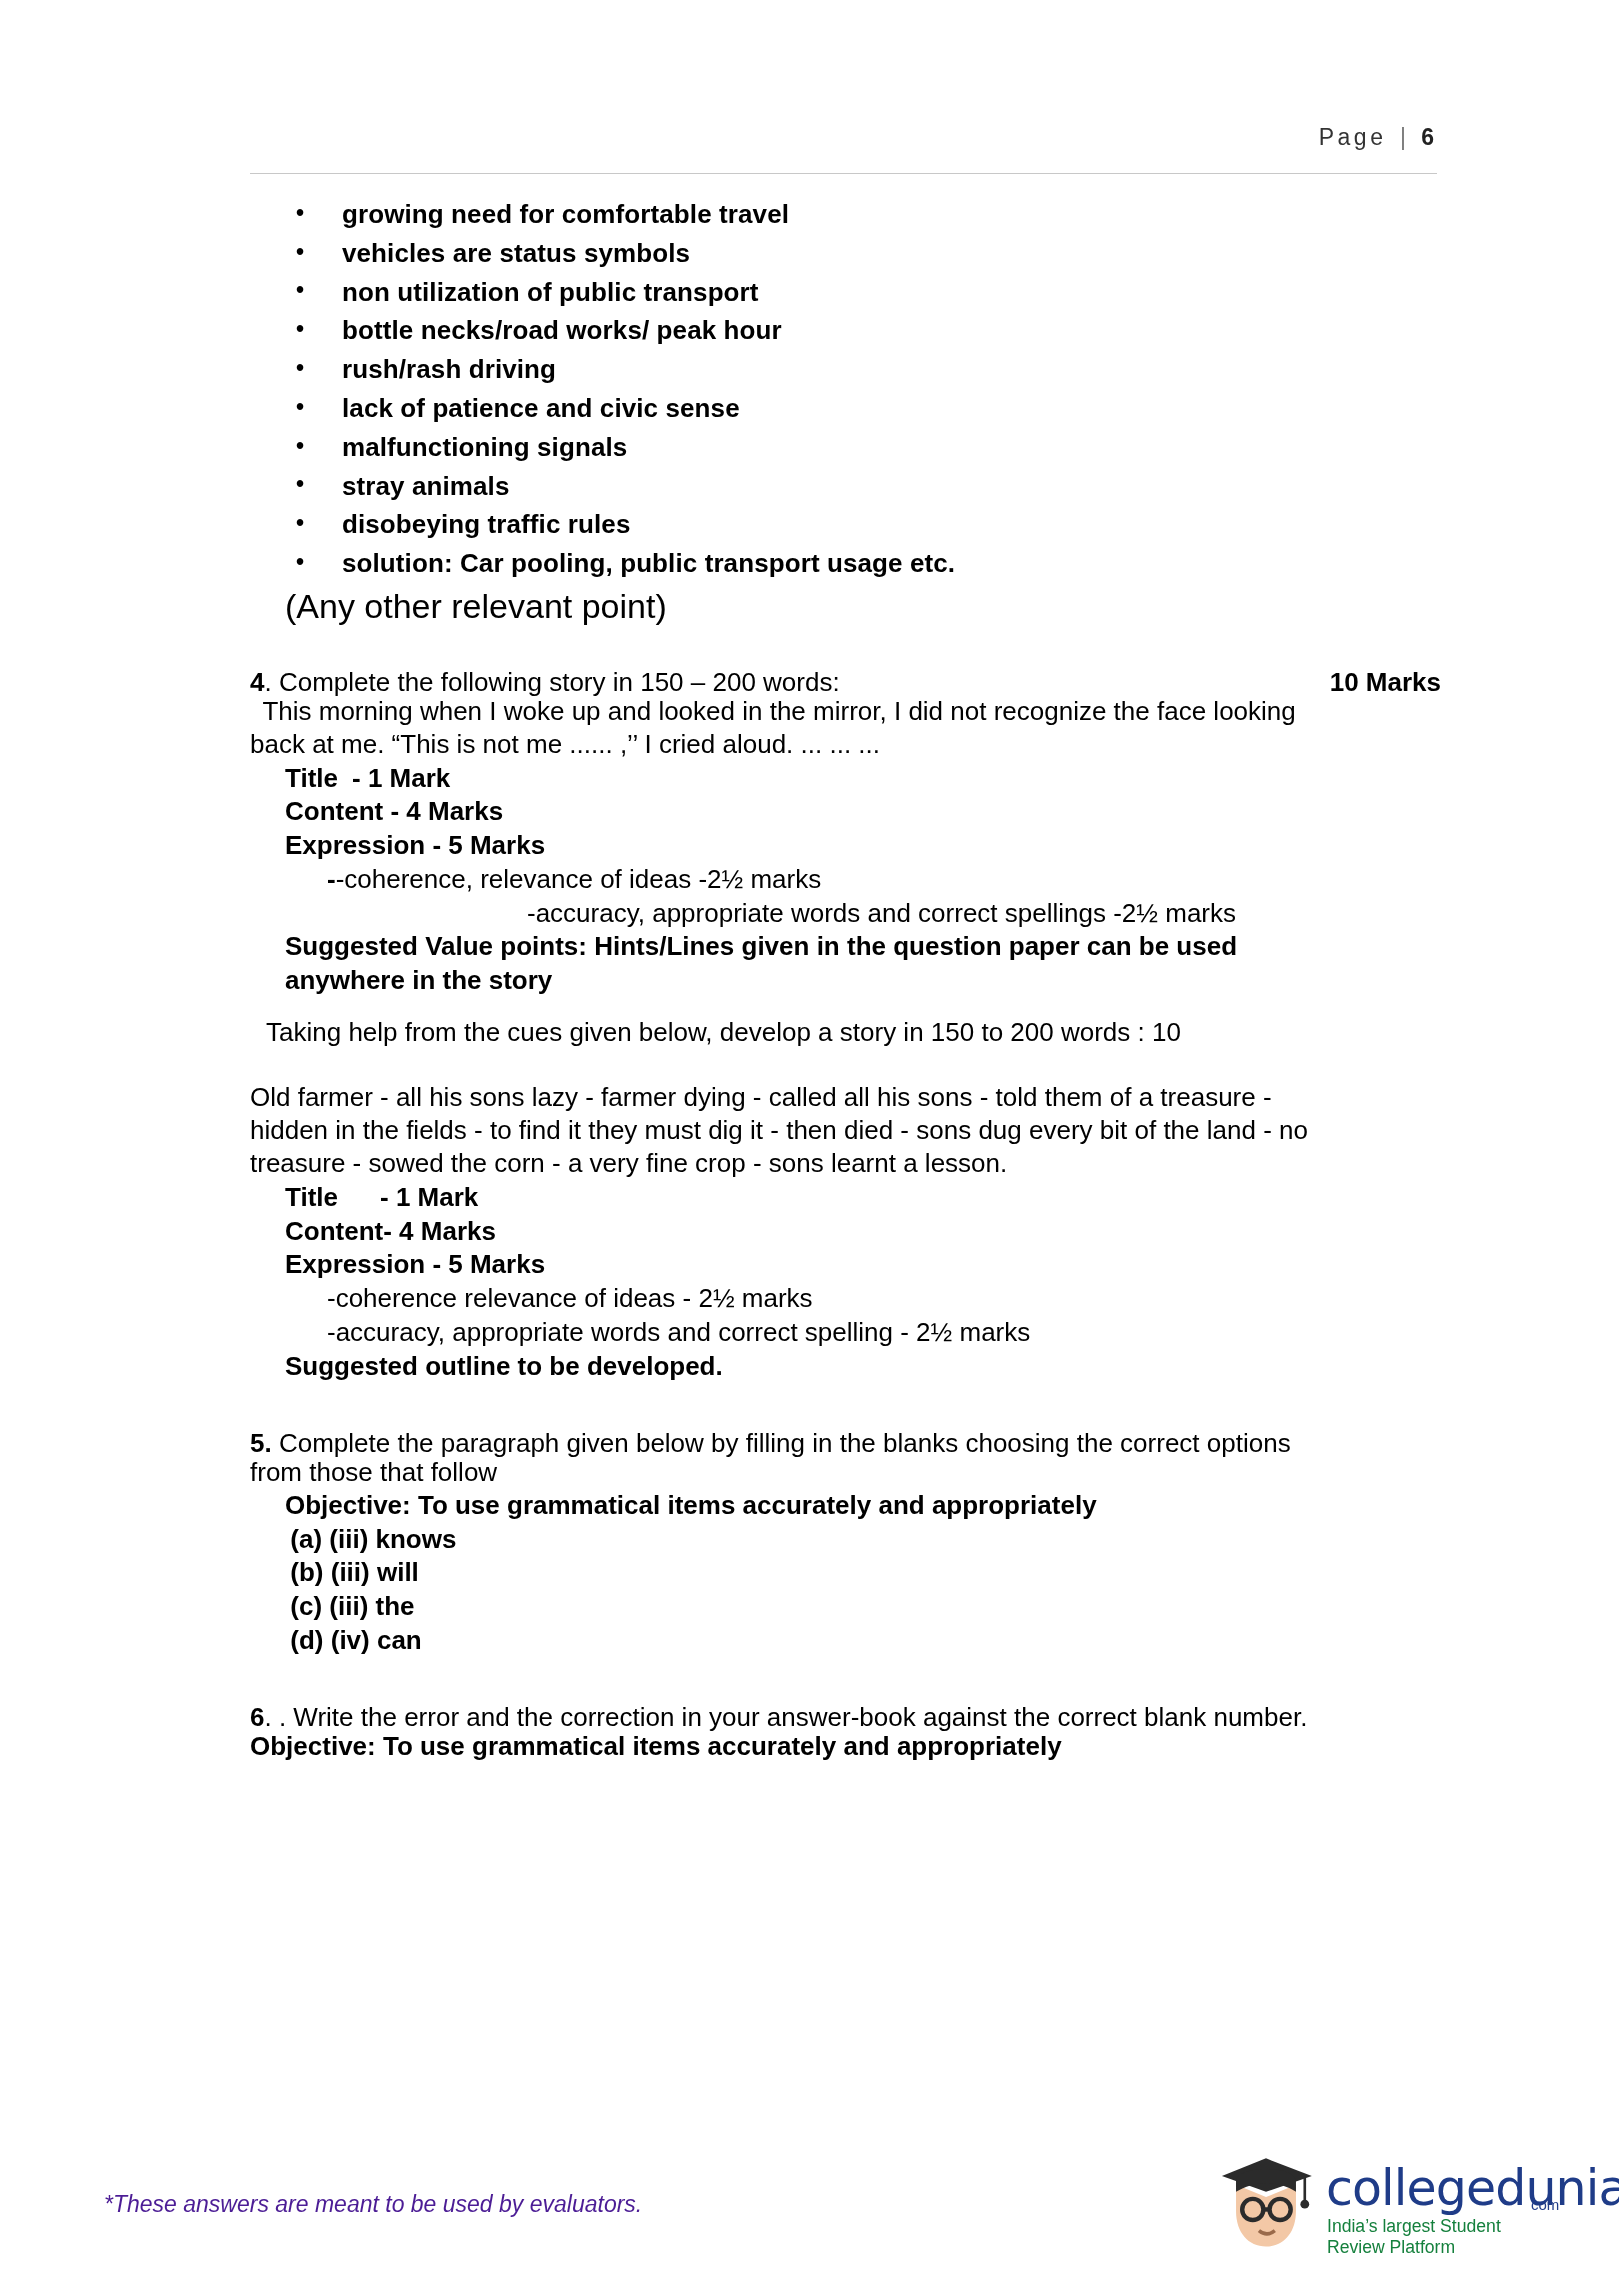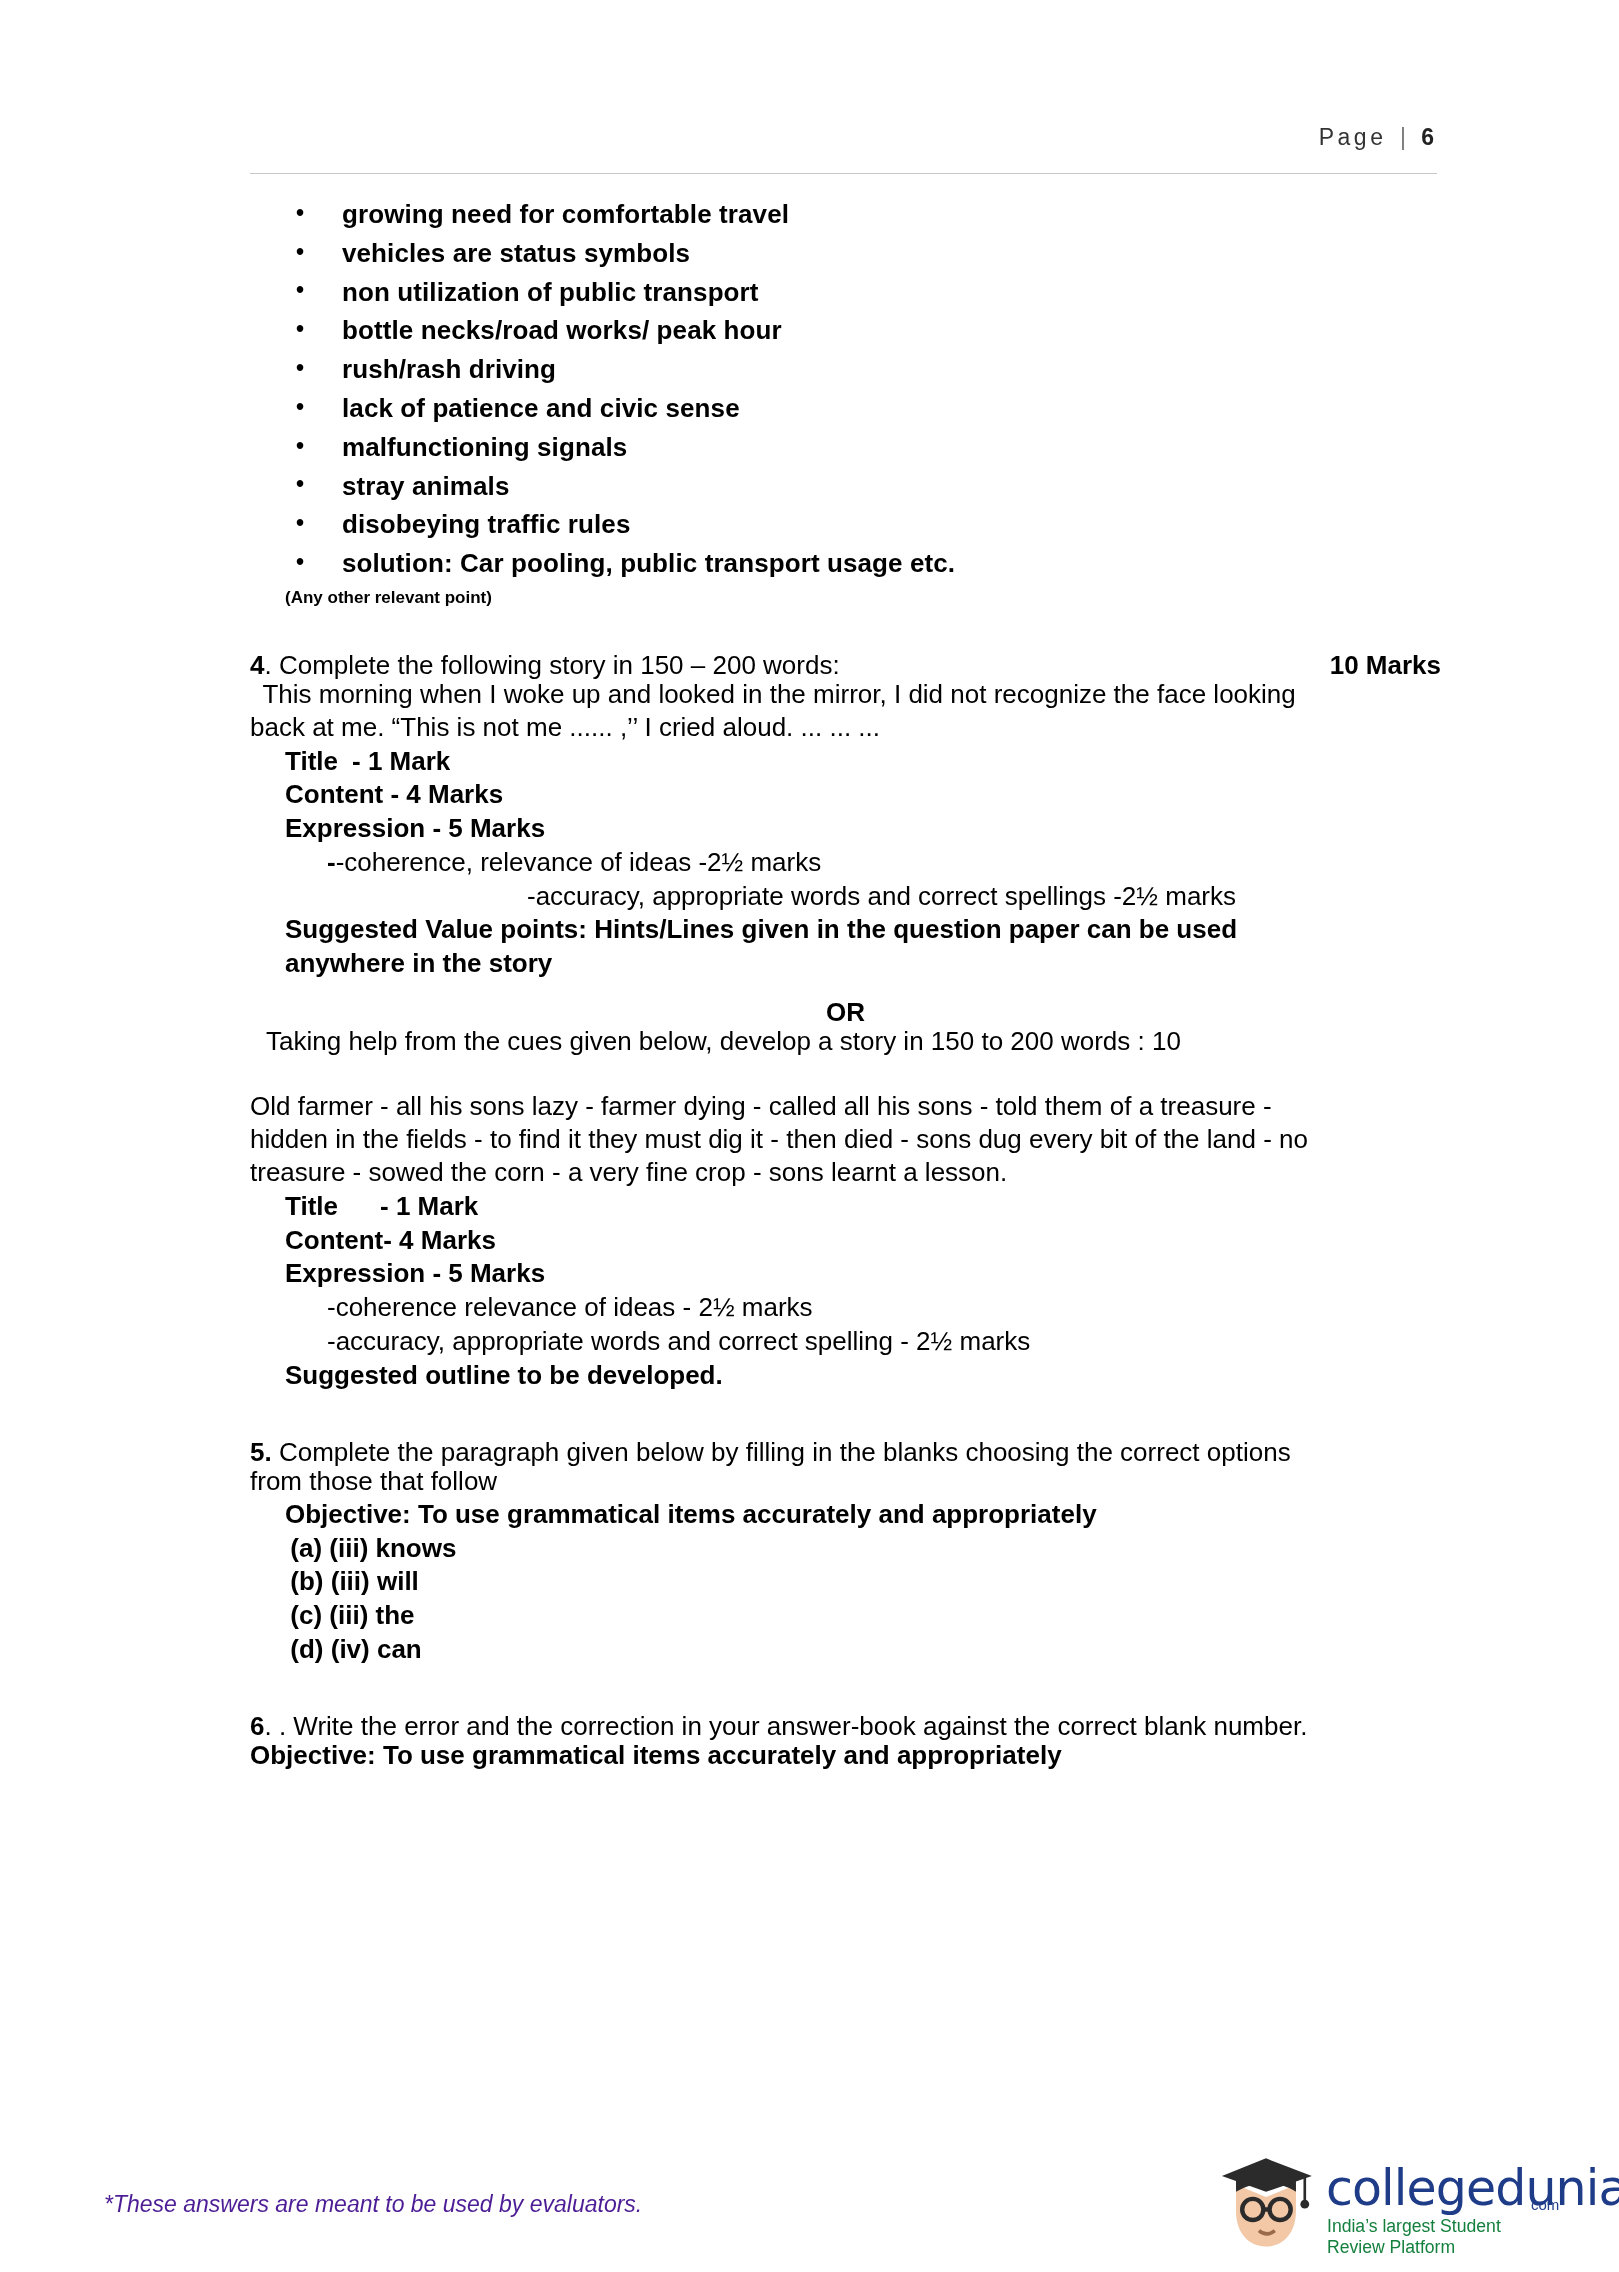--- a/index.html
+++ b/index.html
@@ -83,22 +83,22 @@
     letter-spacing: 0.1px;
   }
   ul.bullets li .dot {
     position: absolute;
     left: 46px;
     top: 0.9px;
     font-size: 23px;
     line-height: 1;
   }
   .any-other {
-    font-weight: bold;
-    font-size: 17px;
+    font-weight: normal;
+    font-size: 34px;
     margin-top: 3.5px;
     margin-left: 35px;
   }
 
   .gap-lg { height: 46px; }
   .gap-md { height: 32px; }
   .gap-sm { height: 17.6px; }
 
   .q-line {
     position: relative;
@@ -246,21 +246,20 @@
         <div class="row b"><span class="lbl-w1">Title</span><span>- 1 Mark</span></div>
         <div class="row b">Content - 4 Marks</div>
         <div class="row b">Expression - 5 Marks</div>
         <div class="row sub2"><span class="b">-</span><span>-coherence, relevance of ideas -2½ marks</span></div>
         <div class="row sub">-accuracy, appropriate words and correct spellings -2½ marks</div>
         <div class="row b">Suggested Value points: Hints/Lines given in the question paper can be used</div>
         <div class="row b">anywhere in the story</div>
       </div>
 
       <div class="gap-sm"></div>
-      <div class="center">OR</div>
       <div class="para" style="padding-left:16px">Taking help from the cues given below, develop a story in 150 to 200 words : 10</div>
 
       <div class="gap-md"></div>
 
       <div class="para">Old farmer - all his sons lazy - farmer dying - called all his sons - told them of a treasure -</div>
       <div class="para">hidden in the fields - to find it they must dig it - then died - sons dug every bit of the land - no</div>
       <div class="para">treasure - sowed the corn - a very fine crop - sons learnt a lesson.</div>
 
       <div class="indent-block">
         <div class="row b"><span class="lbl-w2">Title</span><span>- 1 Mark</span></div>

